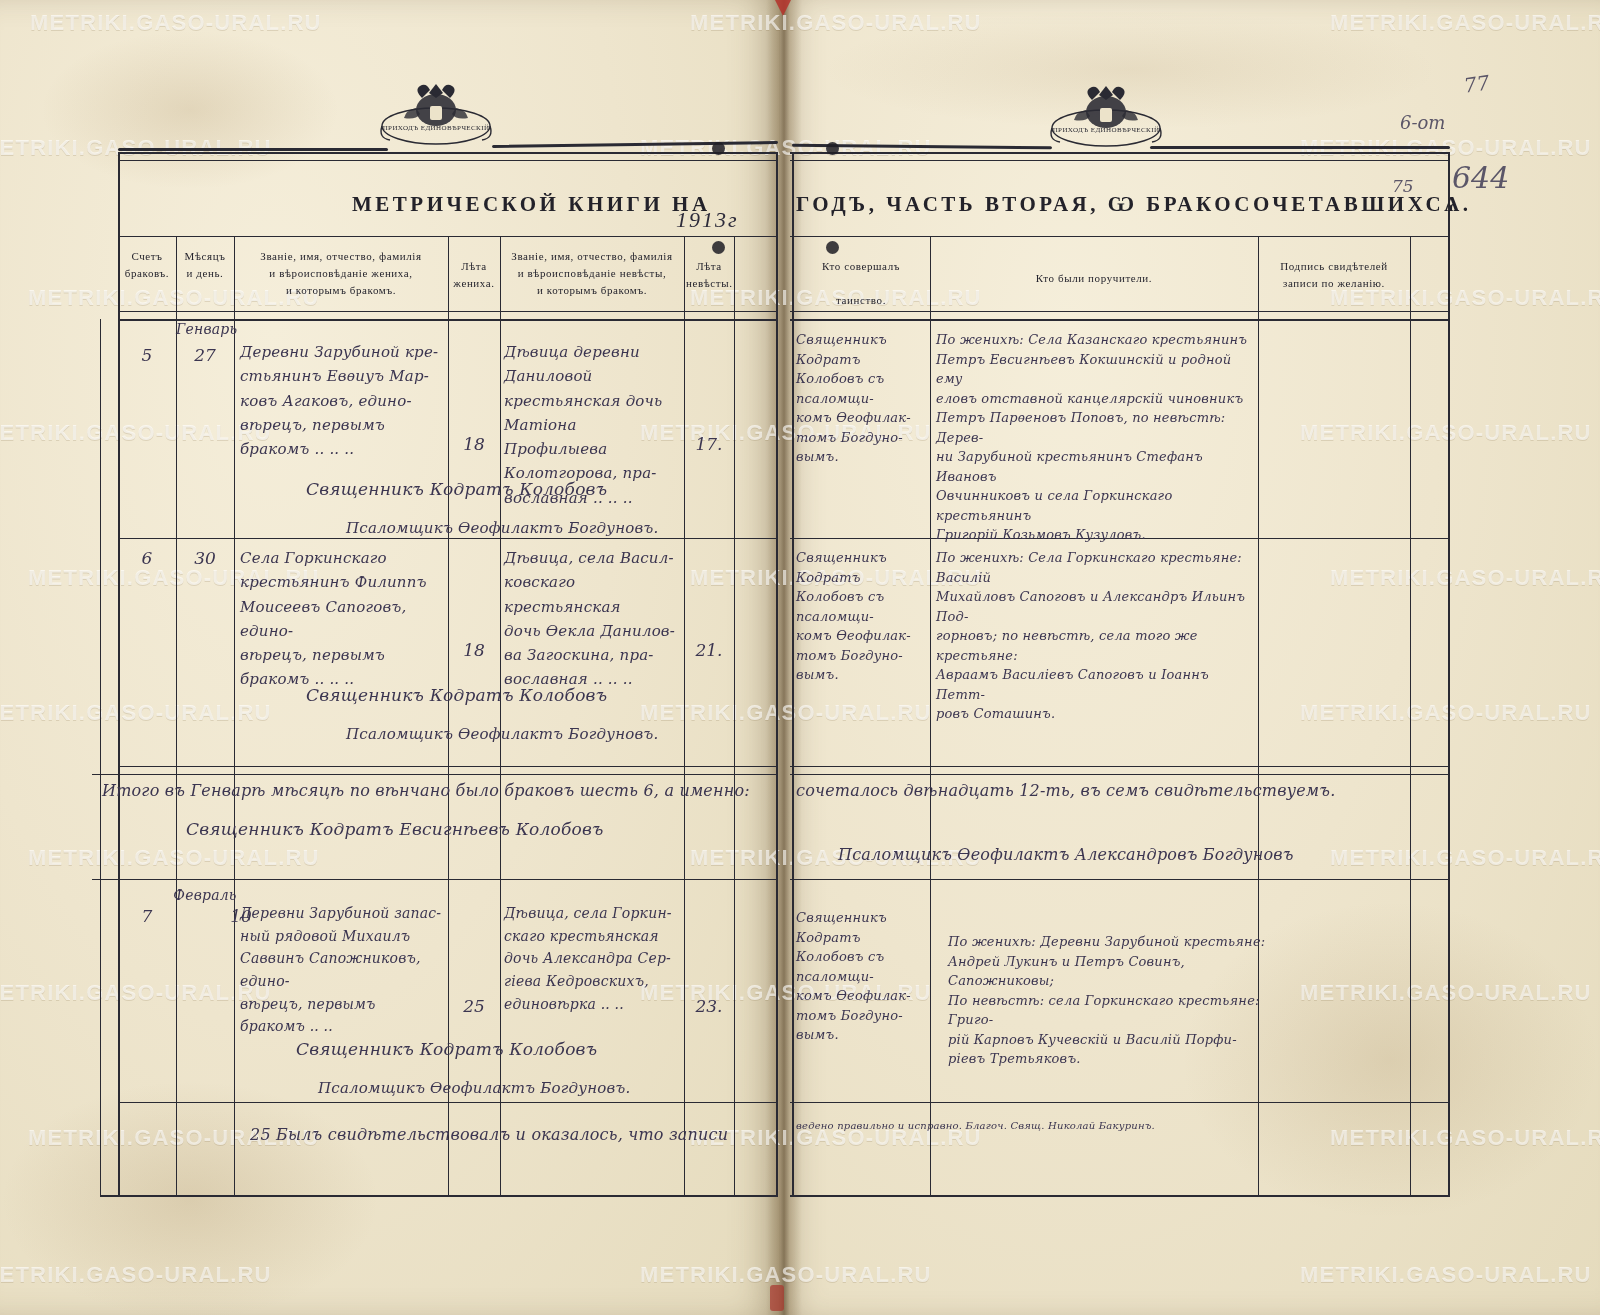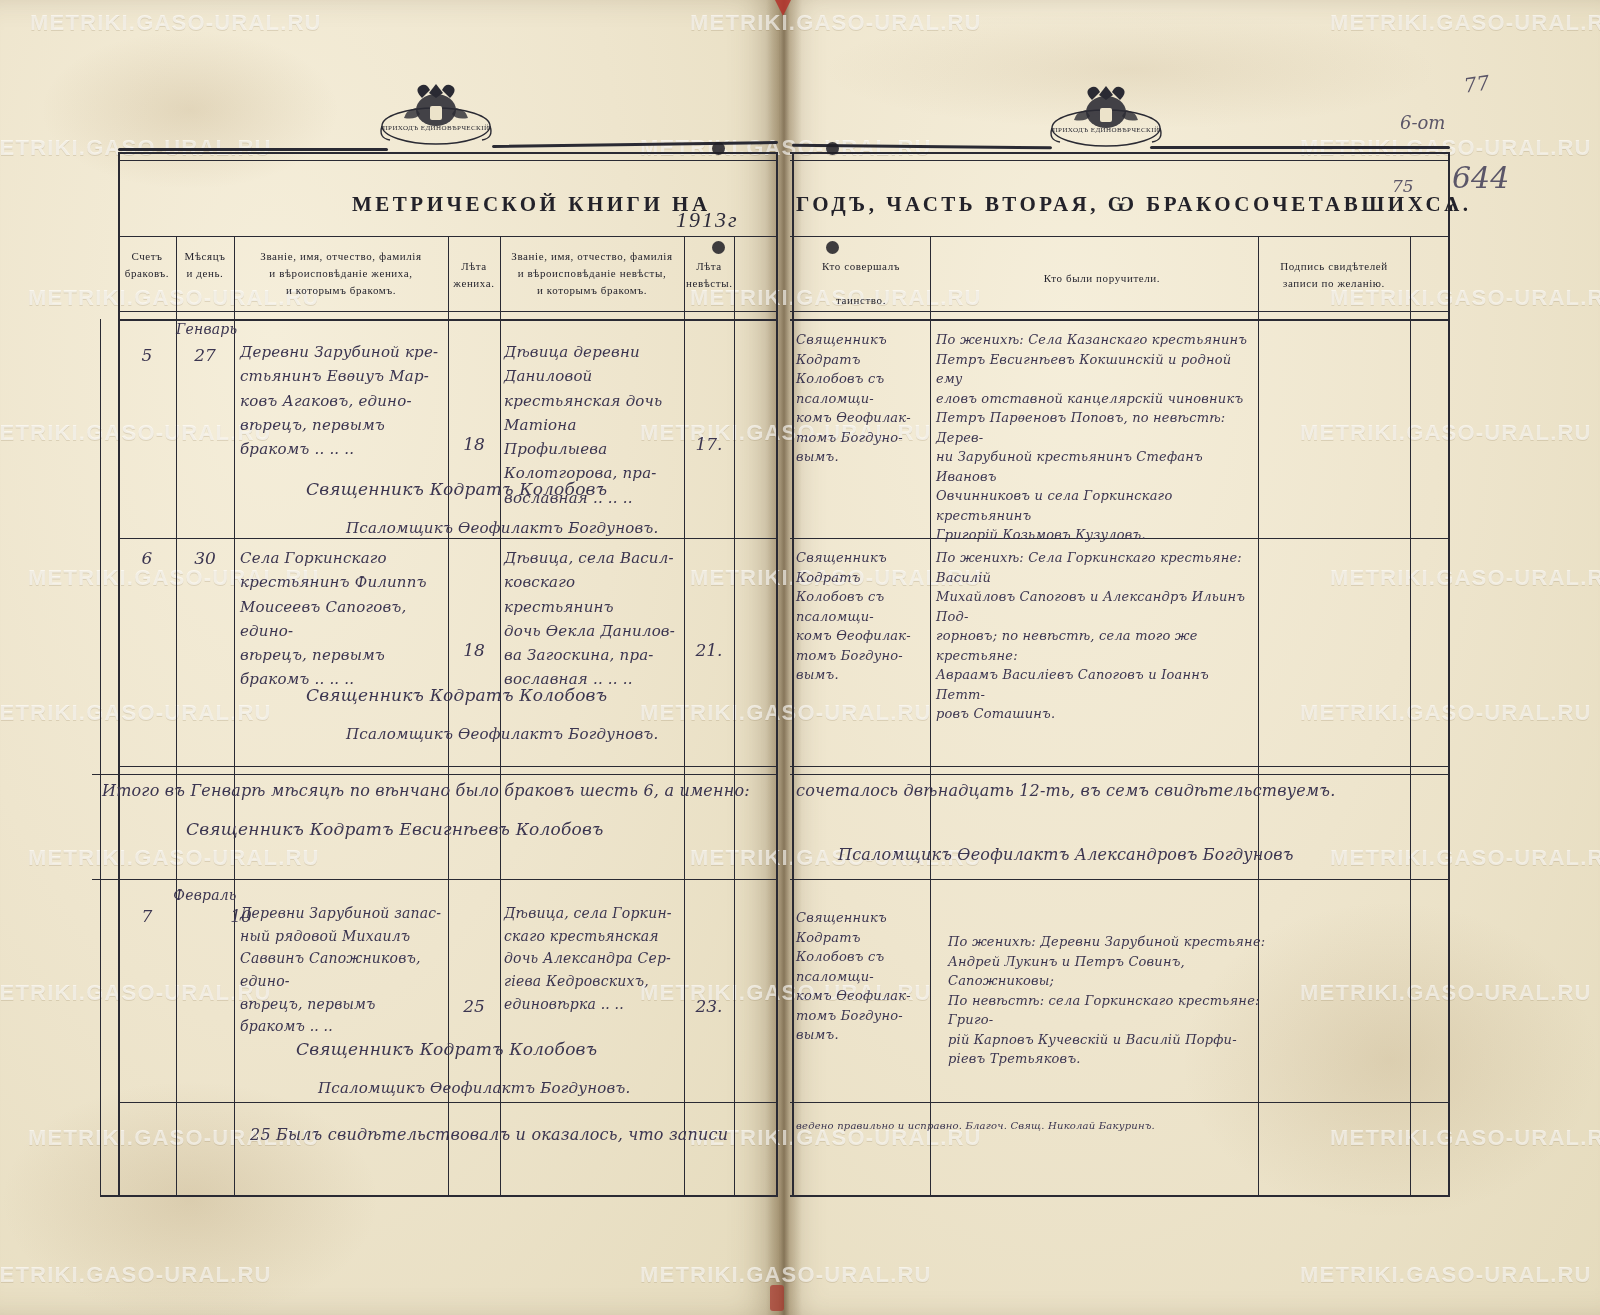--- a/index.html
+++ b/index.html
@@ -294,21 +294,21 @@
   <span>и которымъ бракомъ.</span>
 </div>
 <div class="colhead" style="left:686px;top:258px;width:46px;">
   <span>Лѣта</span><br>
   <span>невѣсты.</span>
 </div>
 <div class="colhead" style="left:794px;top:258px;width:134px;">
   <span>Кто совершалъ</span><br><br>
   <span>таинство.</span>
 </div>
-<div class="colhead" style="left:932px;top:270px;width:324px;padding-left:8px;">
+<div class="colhead" style="left:932px;top:270px;width:324px;">
   <span>Кто были поручители.</span>
 </div>
 <div class="colhead" style="left:1260px;top:258px;width:148px;">
   <span>Подпись свидѣтелей</span><br>
   <span>записи по желанію.</span>
 </div>
 
 <div class="hand center" style="left:176px;top:318px;width:58px;font-size:14px;">Генварь</div>
 <div class="num" style="left:118px;top:345px;width:58px;">5</div>
 <div class="num" style="left:176px;top:345px;width:58px;">27</div>
@@ -341,21 +341,21 @@
 
 <div class="num" style="left:118px;top:548px;width:58px;">6</div>
 <div class="num" style="left:176px;top:548px;width:58px;">30</div>
 <div class="hand" style="left:240px;top:546px;width:206px;">Села Горкинскаго
 крестьянинъ Филиппъ
 Моисеевъ Сапоговъ, едино-
 вѣрецъ, первымъ
 бракомъ .. .. ..</div>
 <div class="num" style="left:450px;top:640px;width:48px;">18</div>
 <div class="hand" style="left:504px;top:546px;width:178px;">Дѣвица, села Васил-
-ковскаго крестьянинъ
+ковскаго крестьянская
 дочь Ѳекла Данилов-
 ва Загоскина, пра-
 вославная .. .. ..</div>
 <div class="num" style="left:686px;top:640px;width:46px;">21.</div>
 <div class="hand" style="left:796px;top:548px;width:132px;font-size:13px;line-height:1.5;">Священникъ Кодратъ
 Колобовъ съ псаломщи-
 комъ Ѳеофилак-
 томъ Богдуно-
 вымъ.</div>
 <div class="hand" style="left:936px;top:548px;width:320px;font-size:13px;line-height:1.5;">По женихѣ: Села Горкинскаго крестьяне: Василій

